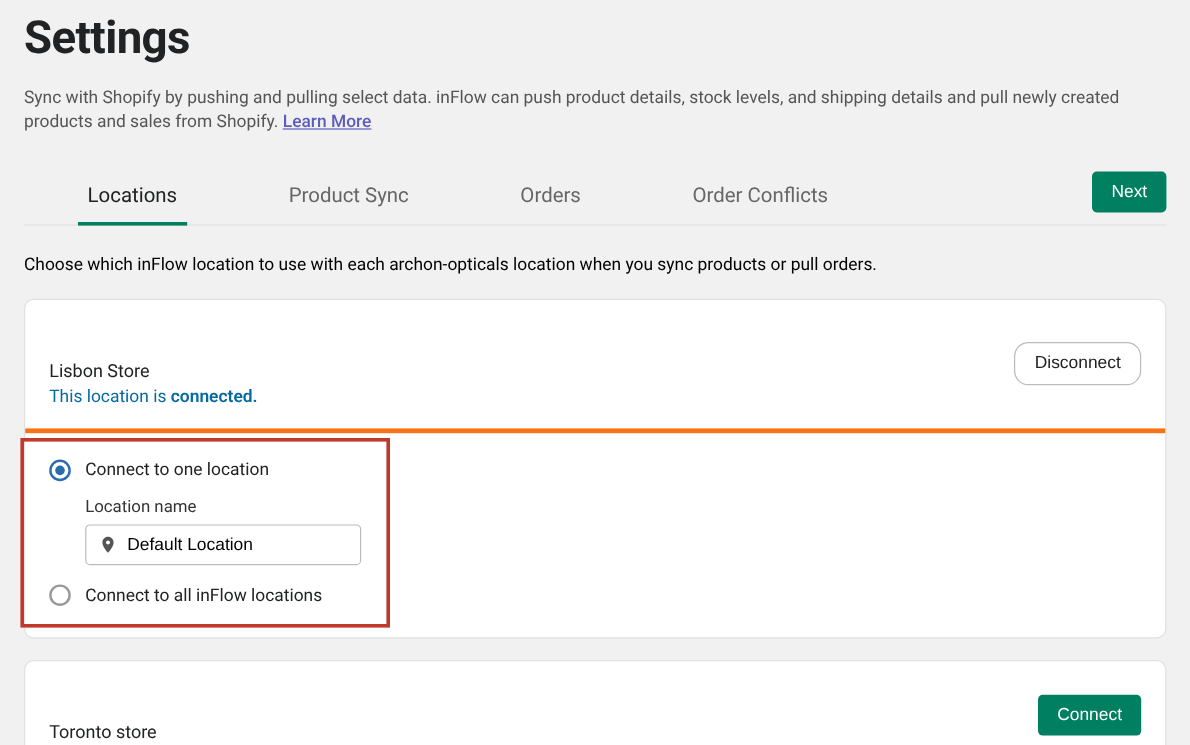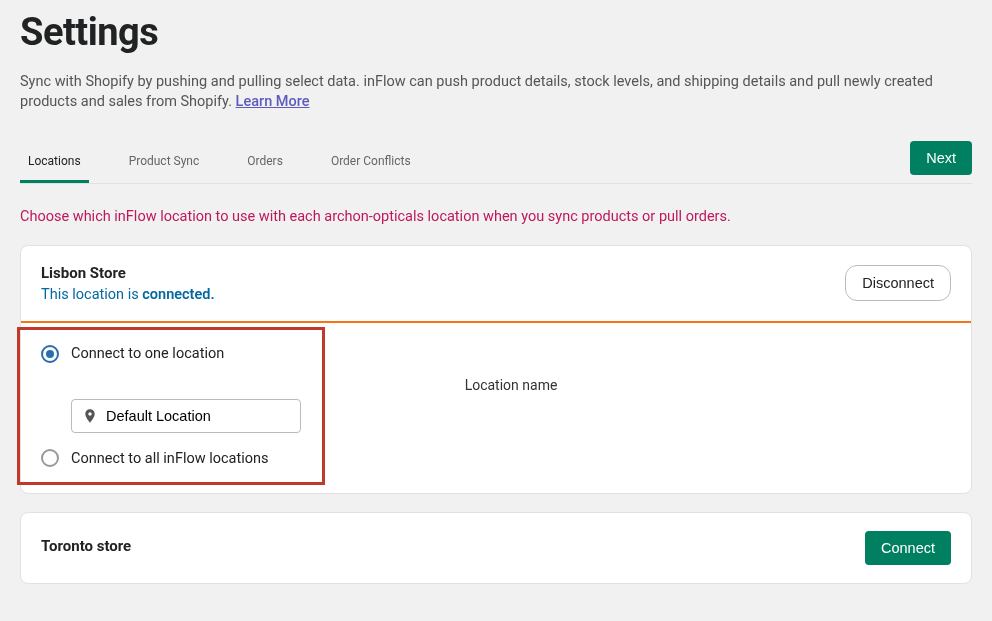--- a/index.html
+++ b/index.html
@@ -38,24 +38,25 @@
       align-items: center;
       justify-content: space-between;
       border-bottom: 1px solid #e1e1e1;
     }
     .tabs {
       display: flex;
       gap: 32px;
     }
     .tab {
       padding: 12px 8px 14px 8px;
-      font-size: 12px;
+      font-size: 17px;
       color: #666;
       cursor: pointer;
       position: relative;
+      margin-left: 45px;
     }
     .tab.active {
       color: #202223;
       font-weight: 400;
     }
     .tab.active::after {
       content: "";
       position: absolute;
       bottom: -1px;
       left: 0;
@@ -81,50 +82,51 @@
       background-color: #ffffff;
       color: #202223;
       border: 1px solid #bbb;
       border-radius: 12px;
       padding: 9px 16px;
       font-size: 14.5px;
       cursor: pointer;
     }
     .subheading {
       font-size: 14.5px;
-      color: #be185d;
+      color: #000000;
       padding: 24px 0 20px 0;
     }
     .card {
       background: #fff;
       border-radius: 8px;
       border: 1px solid #e1e1e1;
     }
     .card-header {
       display: flex;
       justify-content: space-between;
       align-items: center;
       padding: 18px 20px;
     }
     .card-info .store-name {
-      font-weight: 700;
+      font-weight: 400;
       font-size: 15px;
       margin-bottom: 4px;
+      margin-top: 32px;
     }
     .card-info .status-line {
       font-size: 14.5px;
       color: #0369a1;
     }
     .status-line .status-word {
       font-weight: 600;
     }
     .config-section {
       padding: 22px 20px 26px 20px;
       position: relative;
-      border-top: 2px solid #f97316;
+      border-top: 4px solid #f97316;
     }
     .highlight-overlay {
       position: absolute;
       top: 4px;
       left: -4px;
       width: 308px;
       height: 158px;
       border: 3px solid #c0392b;
       pointer-events: none;
     }
@@ -164,21 +166,20 @@
     }
     .location-input-block {
       margin-left: 30px;
       margin-bottom: 16px;
     }
     .input-label {
       font-size: 14px;
       color: #333;
       margin-bottom: 6px;
       display: block;
-      text-align: center;
     }
     .input-wrap {
       display: flex;
       align-items: center;
       border: 1px solid #bbb;
       border-radius: 4px;
       padding: 8px 10px;
       width: 230px;
       background: #fff;
     }

